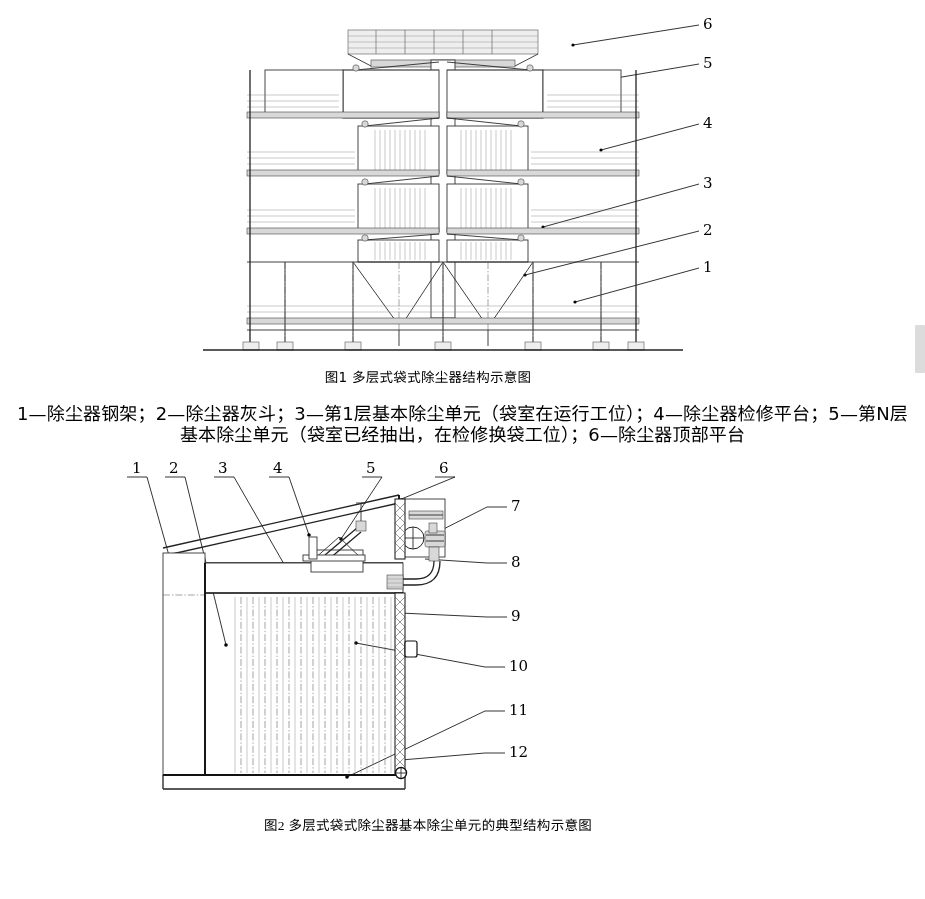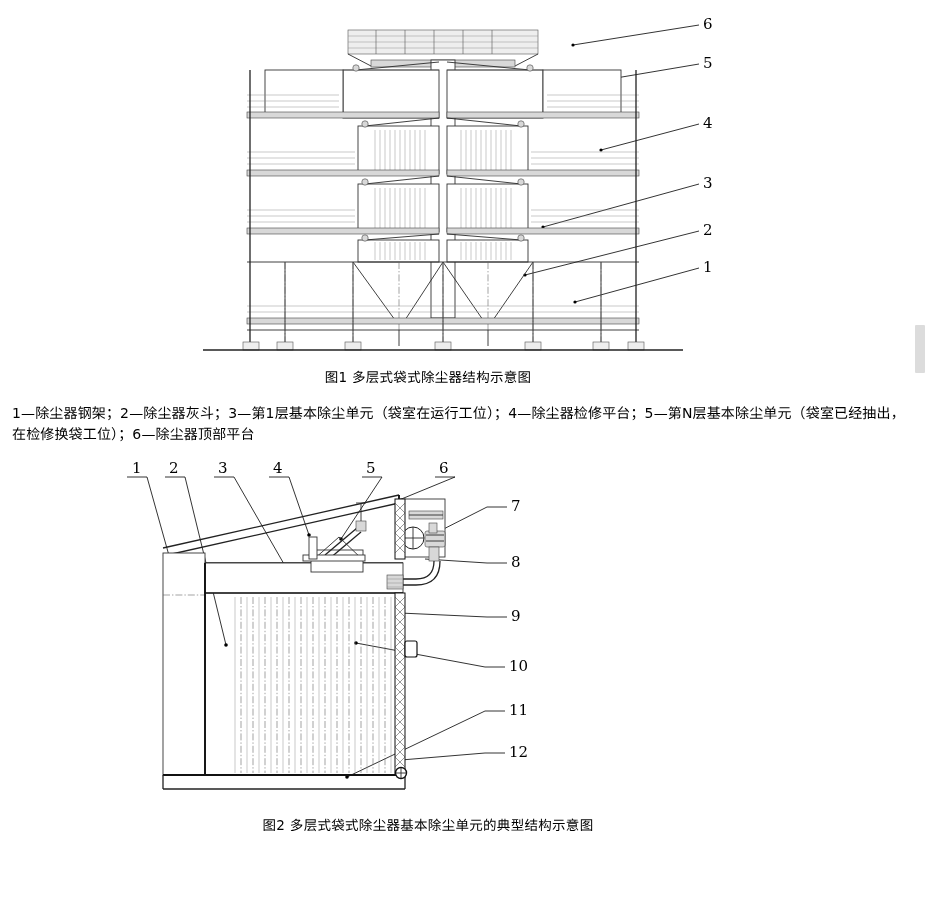--- a/index.html
+++ b/index.html
@@ -37,28 +37,28 @@
     position: absolute;
     left: 0;
     width: 856px;
     text-align: center;
     font-size: 13.5px;
     line-height: 19px;
     color: #000;
     letter-spacing: .3px;
   }
   #figure-1-title { top: 368px; }
-  #figure-2-title { top: 816px; }
+  #figure-2-title { top: 816px; font-family: Liberation Serif, serif; }
 
   .fig-legend {
     position: absolute;
     left: 12px;
     width: 901px;
-    text-align: left;
-    font-size: 14px;
+    text-align: center;
+    font-size: 18px;
     line-height: 21px;
     color: #000;
     letter-spacing: .15px;
   }
   #figure-1-legend { top: 403px; }
   #figure-2-legend { top: 856px; }
 
   
   #scrollbar-sliver {
     position: absolute;

